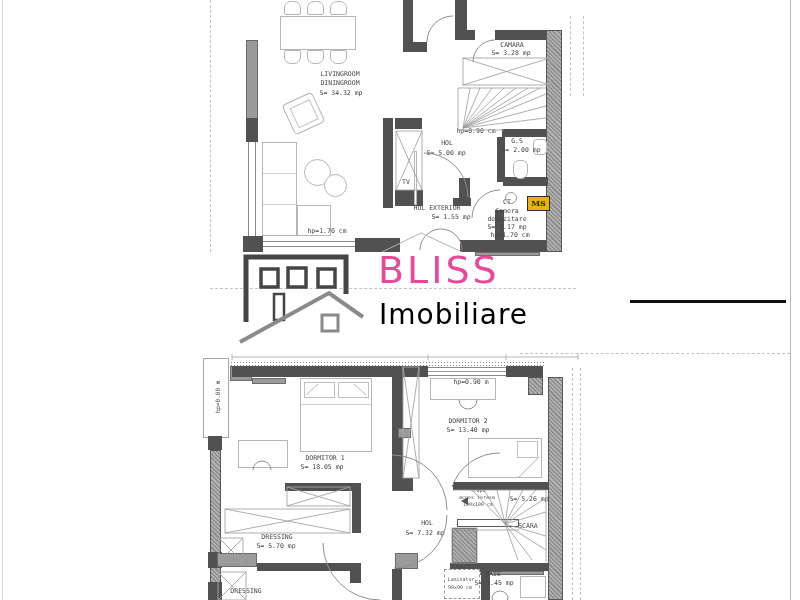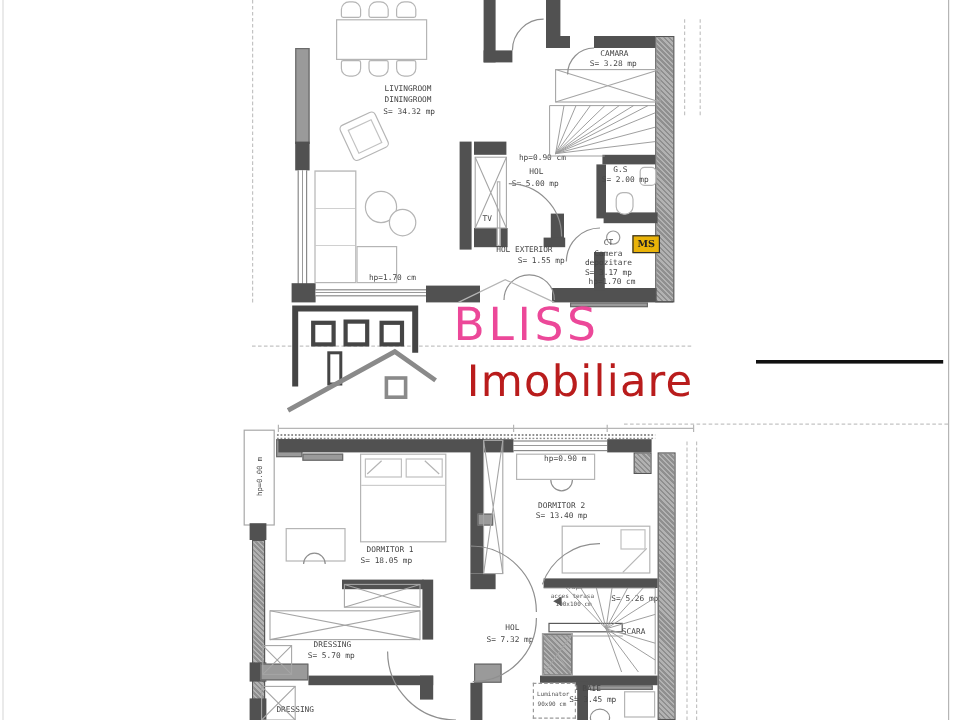--- a/index.html
+++ b/index.html
@@ -19,21 +19,21 @@
   .round{border-radius:50%;}
   .lbl{position:absolute;color:#454545;font-family:"DejaVu Sans Mono",monospace;font-size:6.5px;
        line-height:1.1;white-space:nowrap;transform:translateX(-50%);}
   .tiny{font-size:5px;color:#555;}
   .lblv{position:absolute;color:#454545;font-family:"DejaVu Sans Mono",monospace;font-size:6px;
         white-space:nowrap;transform:translate(-50%,-50%) rotate(-90deg);}
   .dashv{position:absolute;width:0;border-left:1px dashed #c3c3c3;}
   .dashh{position:absolute;height:0;border-top:1px dashed #c3c3c3;}
   .edge{position:absolute;top:0;height:600px;width:1px;}
   .brand1{position:absolute;left:378px;top:248px;font-size:38px;letter-spacing:3px;color:#ec4899;}
-  .brand2{position:absolute;left:389px;top:298px;font-size:36px;letter-spacing:1px;color:#b91c1c;}
+  .brand2{position:absolute;left:379px;top:298px;font-size:28px;letter-spacing:1px;color:#000000;}
   .plantitle{position:absolute;left:643px;top:276px;font-family:"DejaVu Sans Mono",monospace;
              font-size:19px;letter-spacing:1px;color:#1c1c1c;}
   .plantitle-rule{position:absolute;left:630px;top:300px;width:156px;height:3px;background:#111;}
   .msbox{position:absolute;left:527px;top:196px;width:23px;height:15px;border:1.5px solid #2e2e2e;
          background:#eab308;box-sizing:border-box;text-align:center;
          font-family:"DejaVu Serif",serif;font-weight:bold;font-size:8px;color:#222;line-height:12px;}
   .lumbox{position:absolute;left:444px;top:569px;width:36px;height:30px;border:1px dashed #9a9a9a;box-sizing:border-box;background:#fff;}
   svg.ov{position:absolute;left:0;top:0;pointer-events:none;}
 </style>
 </head>
@@ -96,21 +96,21 @@
     <div class="f" style="left:414px;top:151px;width:3px;height:54px;"></div>
     <div class="f" style="left:513px;top:160px;width:15px;height:19px;border-radius:6px 6px 7px 7px;"></div>
     <div class="f" style="left:533px;top:139px;width:14px;height:16px;border-radius:4px;"></div>
     <div class="f round" style="left:505px;top:192px;width:12px;height:12px;border-color:#9a9a9a;"></div>
 
     <div class="lbl" style="left:340px;top:71px;">LIVINGROOM</div>
     <div class="lbl" style="left:340px;top:80px;">DININGROOM</div>
     <div class="lbl" style="left:341px;top:90px;">S= 34.32 mp</div>
     <div class="lbl" style="left:512px;top:42px;">CAMARA</div>
     <div class="lbl" style="left:511px;top:50px;">S= 3.28 mp</div>
-    <div class="lbl" style="left:452px;top:128px;">hp=0.90 cm</div>
+    <div class="lbl" style="left:476px;top:128px;">hp=0.90 cm</div>
     <div class="lbl" style="left:447px;top:140px;">HOL</div>
     <div class="lbl" style="left:446px;top:150px;">S= 5.00 mp</div>
     <div class="lbl" style="left:517px;top:138px;">G.S</div>
     <div class="lbl" style="left:521px;top:147px;">S= 2.00 mp</div>
     <div class="lbl" style="left:406px;top:179px;">TV</div>
     <div class="lbl" style="left:437px;top:205px;">HOL EXTERIOR</div>
     <div class="lbl" style="left:451px;top:214px;text-align:right;">S= 1.55 mp</div>
     <div class="lbl" style="left:507px;top:199px;">CT</div>
     <div class="lbl" style="left:507px;top:208px;">Camera</div>
     <div class="lbl" style="left:507px;top:216px;">depozitare</div>

